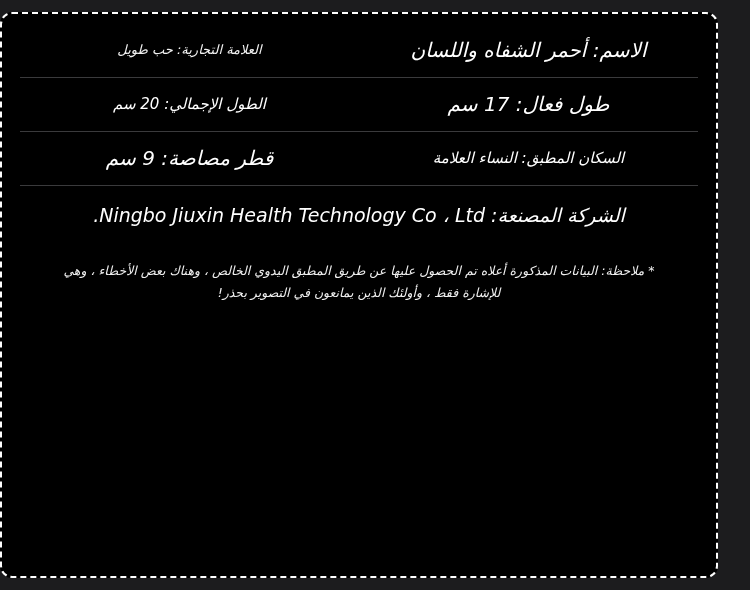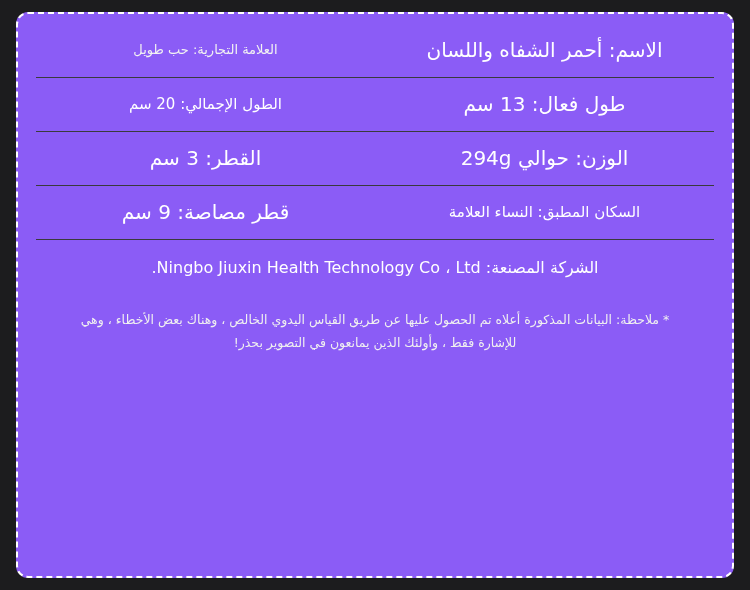--- a/index.html
+++ b/index.html
@@ -9,29 +9,30 @@
   }
   body {
     width: 750px;
     height: 590px;
     font-family: "DejaVu Sans", sans-serif;
     color: #ffffff;
     overflow: hidden;
   }
   .spec-card {
     position: absolute;
-    left: 16px;
+    left: 0;
     top: 12px;
     width: 718px;
     height: 566px;
     box-sizing: border-box;
     border: 2px dashed #ffffff;
     border-radius: 12px;
-    background: #8b5cf6;
+    background: #000000;
     padding: 10px 18px 6px 18px;
+    font-style: italic;
   }
   .spec-table {
     width: 100%;
     border-collapse: collapse;
     table-layout: fixed;
   }
   .spec-row {
     border-bottom: 1px solid #3a3a3c;
   }
   .spec-row:last-child {
@@ -48,21 +49,21 @@
     width: 50%;
   }
   .cell.small {
     font-size: 13px;
     color: #f2f2f2;
   }
   .cell.medium {
     font-size: 15px;
   }
   .row-maker .cell {
-    font-size: 16px;
+    font-size: 19px;
     padding: 16px 8px;
   }
   .row-maker .cell.full {
     width: 100%;
   }
   .note {
     direction: rtl;
     text-align: center;
     font-size: 12.5px;
     line-height: 1.8;
@@ -75,29 +76,25 @@
 
 <div class="spec-card">
   <table class="spec-table">
     <tbody>
       <tr class="spec-row">
         <td class="cell small">العلامة التجارية: حب طويل</td>
         <td class="cell">الاسم: أحمر الشفاه واللسان</td>
       </tr>
       <tr class="spec-row">
         <td class="cell medium">الطول الإجمالي: 20 سم</td>
-        <td class="cell">طول فعال: 13 سم</td>
-      </tr>
-      <tr class="spec-row">
-        <td class="cell">القطر: 3 سم</td>
-        <td class="cell">الوزن: حوالي 294g</td>
+        <td class="cell">طول فعال: 17 سم</td>
       </tr>
       <tr class="spec-row">
         <td class="cell">قطر مصاصة: 9 سم</td>
         <td class="cell medium">السكان المطبق: النساء العلامة</td>
       </tr>
       <tr class="spec-row row-maker">
         <td class="cell full" colspan="2">الشركة المصنعة: Ningbo Jiuxin Health Technology Co ، Ltd.</td>
       </tr>
     </tbody>
   </table>
-  <div class="note">* ملاحظة: البيانات المذكورة أعلاه تم الحصول عليها عن طريق القياس اليدوي الخالص ، وهناك بعض الأخطاء ، وهي للإشارة فقط ، وأولئك الذين يمانعون في التصوير بحذر!</div>
+  <div class="note">* ملاحظة: البيانات المذكورة أعلاه تم الحصول عليها عن طريق المطبق اليدوي الخالص ، وهناك بعض الأخطاء ، وهي للإشارة فقط ، وأولئك الذين يمانعون في التصوير بحذر!</div>
 </div>
 
 </body></html>

